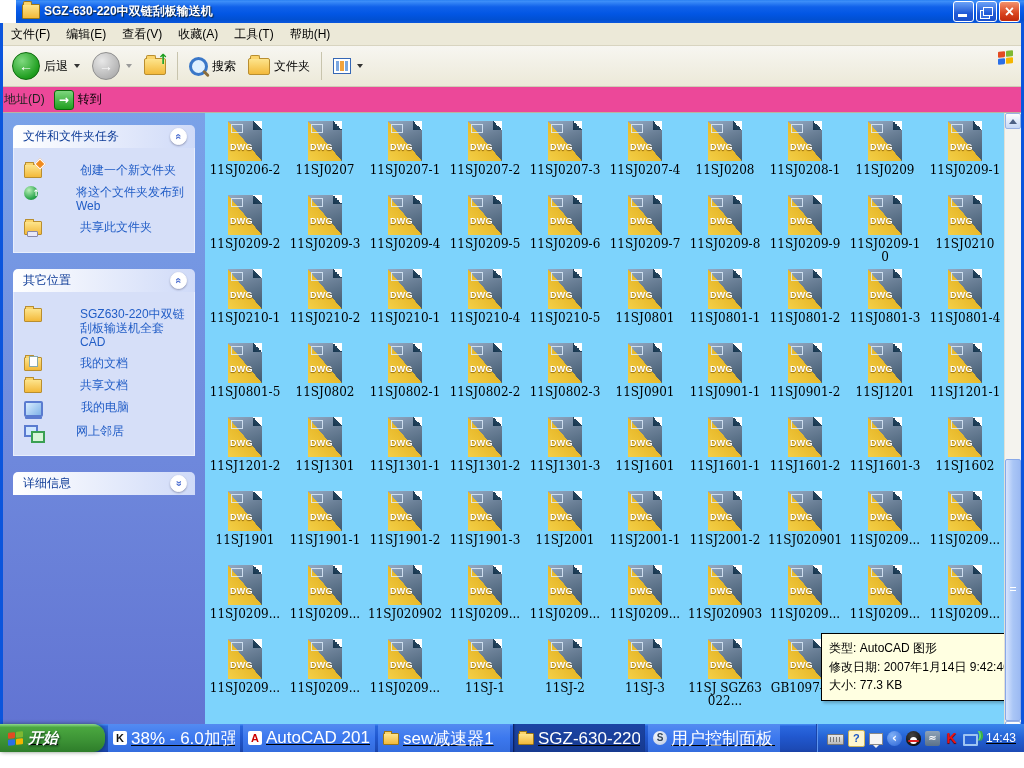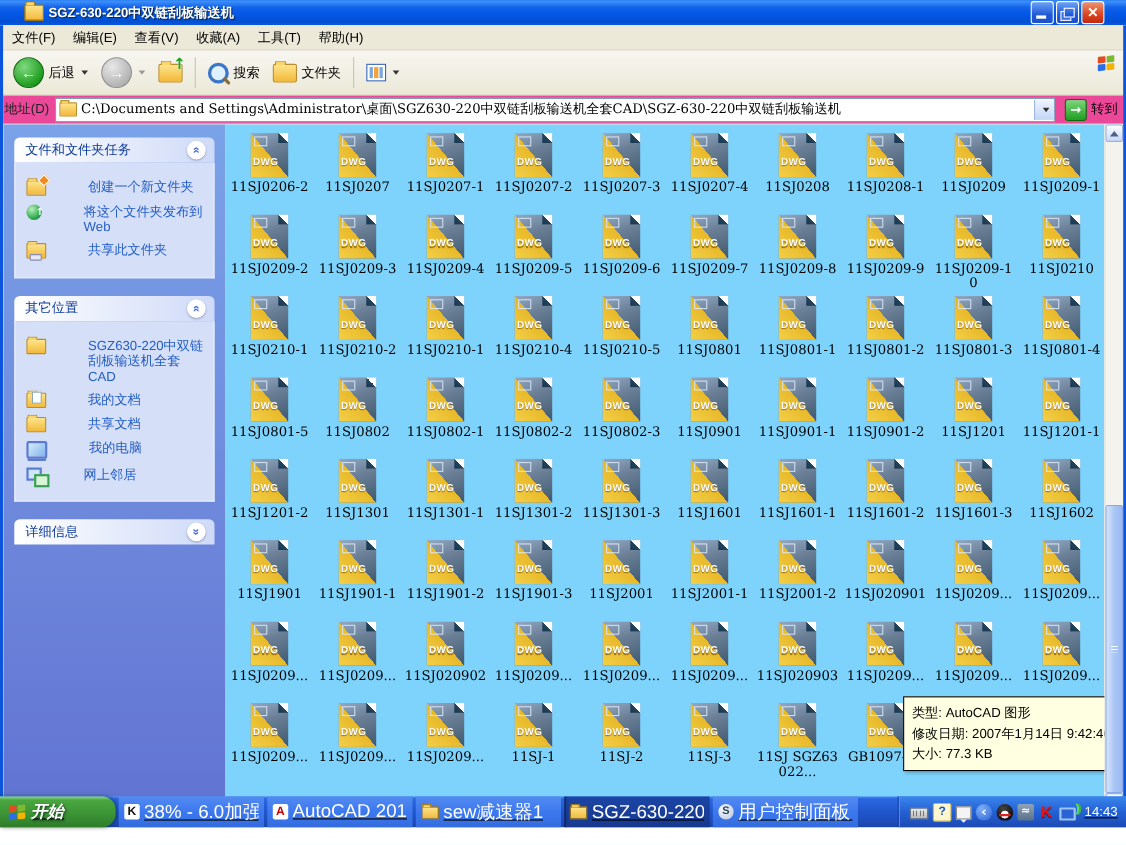--- a/index.html
+++ b/index.html
@@ -1,22 +1,22 @@
 <!DOCTYPE html>
 <html><head>
 <meta charset="utf-8">
 <style>
   html,body{margin:0;padding:0;}
   #screen{position:relative;width:1024px;height:768px;overflow:hidden;background:#fff;
           font-family:"Liberation Sans",sans-serif;font-size:12px;color:#000;}
 
   
-  .titlebar{position:absolute;left:0;top:0;right:0;height:23px;display:flex;align-items:center;
+  .titlebar{position:absolute;left:16px;top:0;right:0;height:23px;display:flex;align-items:center;
     background:linear-gradient(180deg,#2a80f2 0%,#3d8ef8 6%,#1061ea 30%,#0256e4 60%,#0150d2 85%,#0b57dd 100%);
-    padding:0 20px;box-sizing:border-box;}
+    padding:0 4px;box-sizing:border-box;}
   .titlebar-icon{width:16px;height:13px;margin:0 4px 0 2px;position:relative;background:linear-gradient(#fde48c,#f3b93a);
     border:1px solid #9c7718;border-radius:1px;}
   .titlebar-icon::before{content:"";position:absolute;top:-4px;left:0;width:7px;height:3px;background:#fbd46a;
     border:1px solid #9c7718;border-bottom:none;border-radius:2px 2px 0 0;}
   .title-text{color:#fff;font-weight:bold;font-size:12px;text-shadow:1px 1px 1px #123;flex:1;
     white-space:nowrap;overflow:hidden;}
   .win-btns{display:flex;gap:2px;}
   .wbtn{width:21px;height:21px;border:1px solid #fff;border-radius:3px;box-sizing:border-box;
     background:linear-gradient(#6ba2f7,#2059d6 60%,#1b4fca);position:relative;cursor:pointer;}
   .wbtn.close{background:linear-gradient(#f2926d,#d9441f 60%,#c1290b);}
@@ -279,27 +279,20 @@
             <i></i>
             <i></i>
             <i></i>
           </span>
         <span class="dd-arrow"></span>
       </span>
     </div>
 
     <div class="addressbar">
       <span class="addr-label">地址(D)</span>
-      <span class="addr-combo">
-        <span class="addr-folder"></span>
-        <span class="addr-path">C:\Documents and Settings\Administrator\桌面\SGZ630-220中双链刮板输送机全套CAD\SGZ-630-220中双链刮板输送机</span>
-        <span class="addr-drop">
-            <span class="dd-arrow"></span>
-          </span>
-      </span>
       <span class="go-btn">
         <span class="go-icon">→</span>
         <span>转到</span>
       </span>
     </div>
 
     <div class="content">
 
       <div class="sidebar">
 

